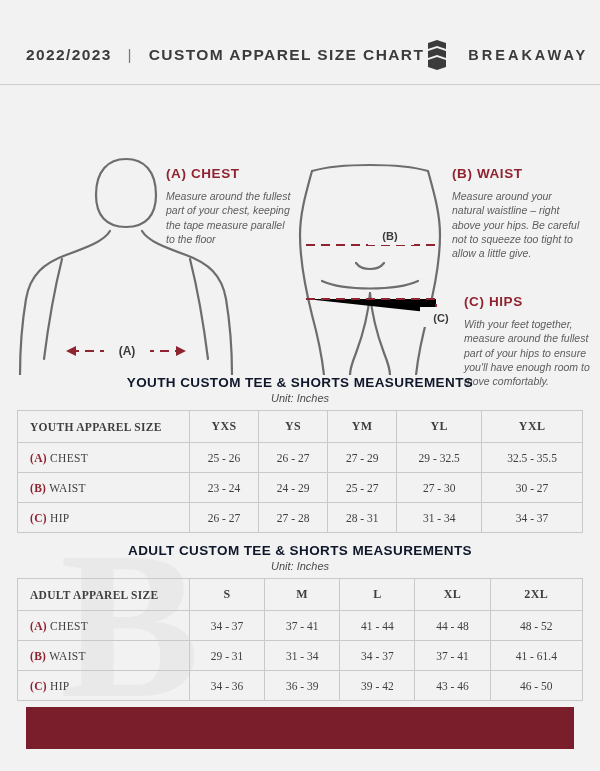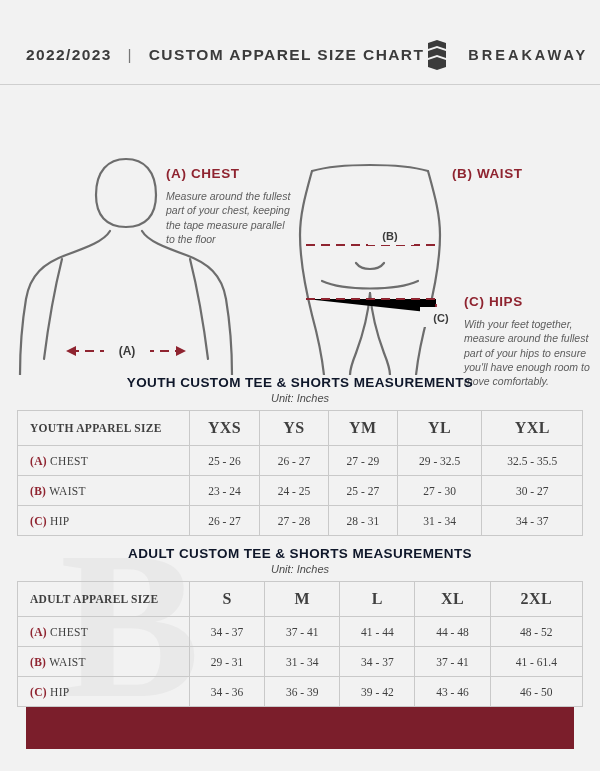--- a/index.html
+++ b/index.html
@@ -131,21 +131,21 @@
   }
   th.rowhead, td.rowhead {
     text-align: left;
     padding-left: 12px;
     font-size: 11.5px;
     width: 172px;
     letter-spacing: 0.3px;
   }
   th {
     font-weight: bold;
-    font-size: 16px;
+    font-size: 12px;
     letter-spacing: 0.4px;
   }
   td.rowhead .tag { color: #8f2430; font-weight: bold; }
   
   .footer-bar {
     position: absolute;
     left: 26px;
     right: 26px;
     bottom: 22px;
     height: 42px;
@@ -243,20 +243,21 @@
         <span>CHEST</span>
       </span>
       <span>Measure around the fullest part of your chest, keeping the tape measure parallel to the floor</span>
     </div>
 
     <div class="note note-waist">
       <span class="note-title">
         <span class="lbl">(B)</span>
         <span>WAIST</span>
       </span>
+      <span>Measure around your natural waistline – right above your hips. Be careful not to squeeze too tight to allow a little give.</span>
     </div>
 
     <div class="note note-hips">
       <span class="note-title">
         <span class="lbl">(C)</span>
         <span>HIPS</span>
       </span>
       <span>With your feet together, measure around the fullest part of your hips to ensure you'll have enough room to move comfortably.</span>
     </div>
   </div>
@@ -286,21 +287,21 @@
           <td>27 - 29</td>
           <td>29 - 32.5</td>
           <td>32.5 - 35.5</td>
         </tr>
         <tr>
           <td class="rowhead">
             <span class="tag">(B)</span>
             <span>WAIST</span>
           </td>
           <td>23 - 24</td>
-          <td>24 - 25</td>
+          <td>24 - 29</td>
           <td>25 - 27</td>
           <td>27 - 30</td>
           <td>30 - 27</td>
         </tr>
         <tr>
           <td class="rowhead">
             <span class="tag">(C)</span>
             <span>HIP</span>
           </td>
           <td>26 - 27</td>

